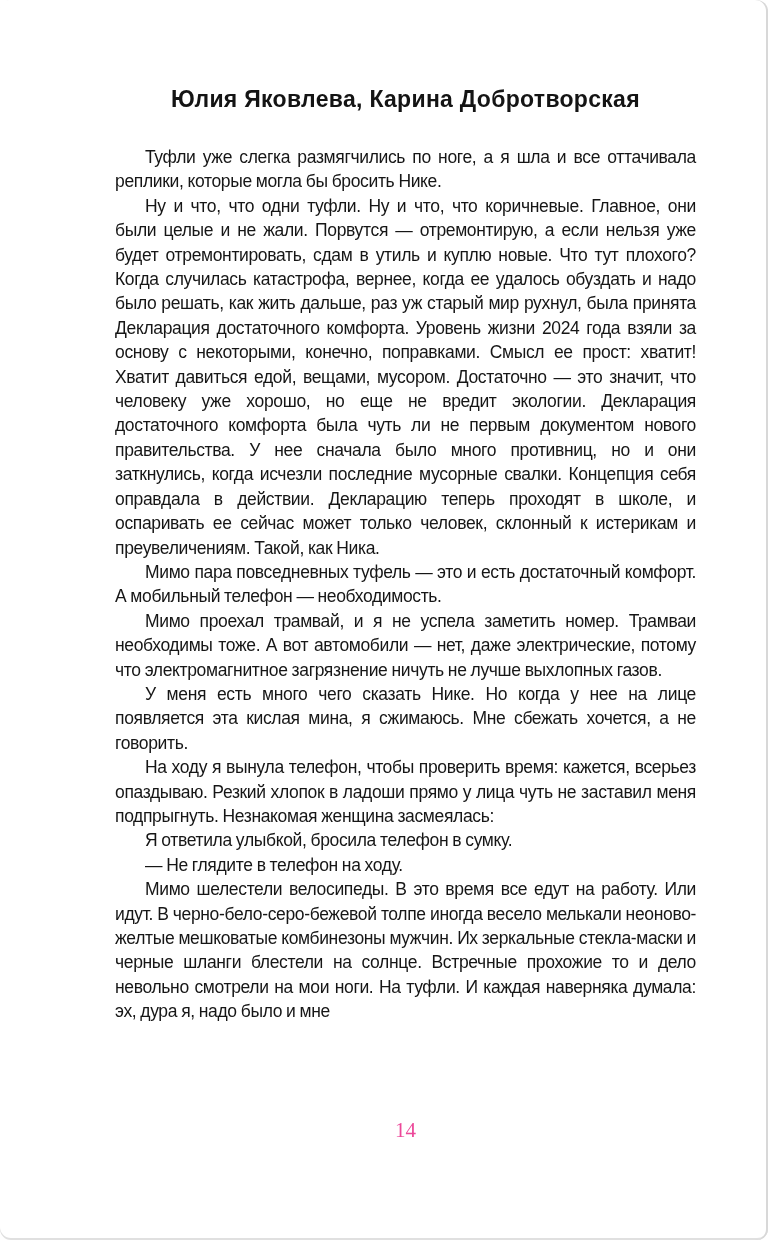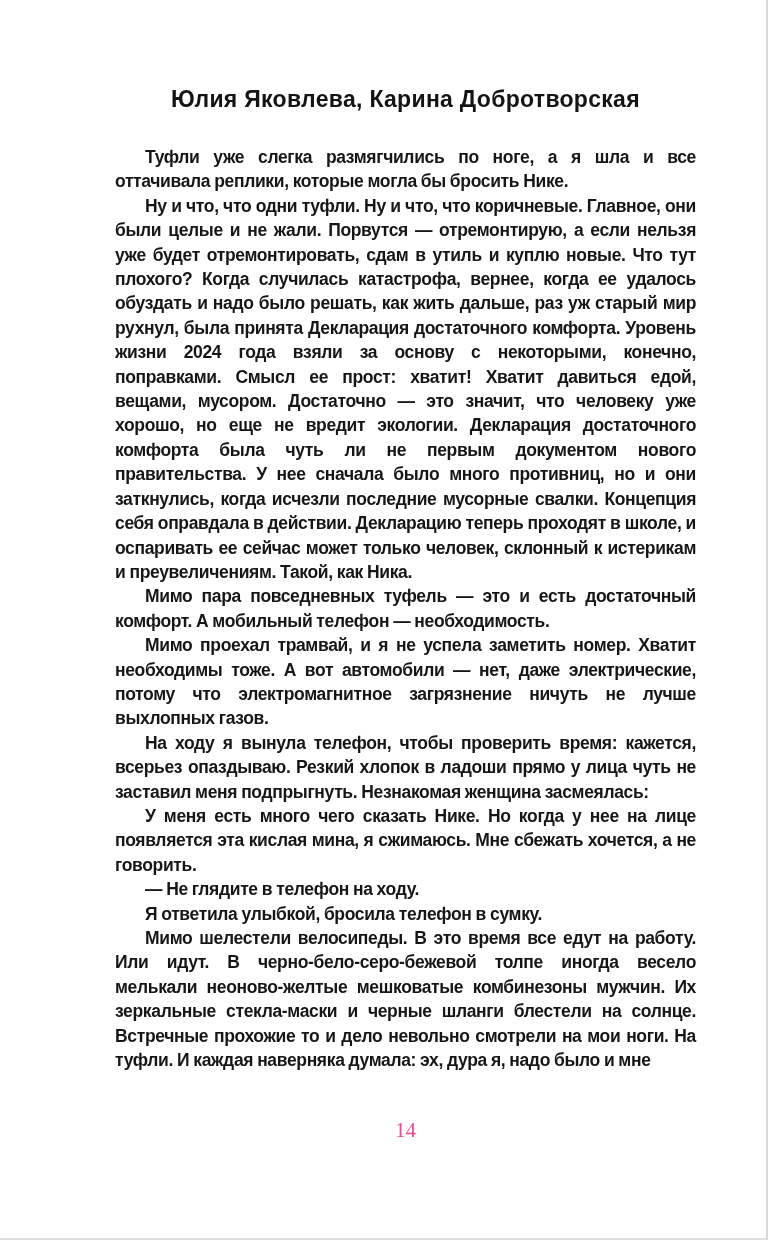--- a/index.html
+++ b/index.html
@@ -12,36 +12,37 @@
     width: 768px;
     height: 1240px;
     margin: 0 auto;
     background: #ffffff;
     box-sizing: border-box;
     padding: 86px 72px 0 115px;
     font-family: "Liberation Sans", sans-serif;
     color: #111111;
     box-shadow: inset -2px 0 0 #d8d8d8, inset 0 -2px 0 #e0e0e0;
     overflow: hidden;
+    border-radius: 11px;
   }
   .authors-header {
     text-align: center;
     font-size: 23px;
     font-weight: bold;
     letter-spacing: 0.3px;
     color: #141414;
     margin-bottom: 32px;
     white-space: nowrap;
   }
   .text-block p {
     margin: 0;
     text-indent: 30px;
     text-align: justify;
     font-size: 17.5px;
-    font-weight: bold;
+    font-weight: normal;
     letter-spacing: -0.35px;
     word-spacing: -0.5px;
     line-height: 24.4px;
     color: #161616;
   }
   .page-number {
     position: absolute;
     left: 115px;
     right: 72px;
     top: 1118px;
@@ -55,23 +56,23 @@
 <body>
 
 <div class="page">
 
   <div class="authors-header">Юлия Яковлева, Карина Добротворская</div>
 
   <div class="text-block">
     <p>Туфли уже слегка размягчились по ноге, а я шла и все оттачивала реплики, которые могла бы бросить Нике.</p>
     <p>Ну и что, что одни туфли. Ну и что, что коричневые. Главное, они были целые и не жали. Порвутся — отремонтирую, а если нельзя уже будет отремонтировать, сдам в утиль и куплю новые. Что тут плохого? Когда случилась катастрофа, вернее, когда ее удалось обуздать и надо было решать, как жить дальше, раз уж старый мир рухнул, была принята Декларация достаточного комфорта. Уровень жизни 2024 года взяли за основу с некоторыми, конечно, поправками. Смысл ее прост: хватит! Хватит давиться едой, вещами, мусором. Достаточно — это значит, что человеку уже хорошо, но еще не вредит экологии. Декларация достаточного комфорта была чуть ли не первым документом нового правительства. У нее сначала было много противниц, но и они заткнулись, когда исчезли последние мусорные свалки. Концепция себя оправдала в действии. Декларацию теперь проходят в школе, и оспаривать ее сейчас может только человек, склонный к истерикам и преувеличениям. Такой, как Ника.</p>
     <p>Мимо пара повседневных туфель — это и есть достаточный комфорт. А мобильный телефон — необходимость.</p>
-    <p>Мимо проехал трамвай, и я не успела заметить номер. Хватит необходимы тоже. А вот автомобили — нет, даже электрические, потому что электромагнитное загрязнение ничуть не лучше выхлопных газов.</p>
+    <p>Мимо проехал трамвай, и я не успела заметить номер. Трамваи необходимы тоже. А вот автомобили — нет, даже электрические, потому что электромагнитное загрязнение ничуть не лучше выхлопных газов.</p>
+    <p>У меня есть много чего сказать Нике. Но когда у нее на лице появляется эта кислая мина, я сжимаюсь. Мне сбежать хочется, а не говорить.</p>
     <p>На ходу я вынула телефон, чтобы проверить время: кажется, всерьез опаздываю. Резкий хлопок в ладоши прямо у лица чуть не заставил меня подпрыгнуть. Незнакомая женщина засмеялась:</p>
-    <p>У меня есть много чего сказать Нике. Но когда у нее на лице появляется эта кислая мина, я сжимаюсь. Мне сбежать хочется, а не говорить.</p>
+    <p>Я ответила улыбкой, бросила телефон в сумку.</p>
     <p>— Не глядите в телефон на ходу.</p>
-    <p>Я ответила улыбкой, бросила телефон в сумку.</p>
     <p>Мимо шелестели велосипеды. В это время все едут на работу. Или идут. В черно-бело-серо-бежевой толпе иногда весело мелькали неоново-желтые мешковатые комбинезоны мужчин. Их зеркальные стекла-маски и черные шланги блестели на солнце. Встречные прохожие то и дело невольно смотрели на мои ноги. На туфли. И каждая наверняка думала: эх, дура я, надо было и мне</p>
   </div>
 
   <div class="page-number">14</div>
 
 </div>
 
 </body></html>

